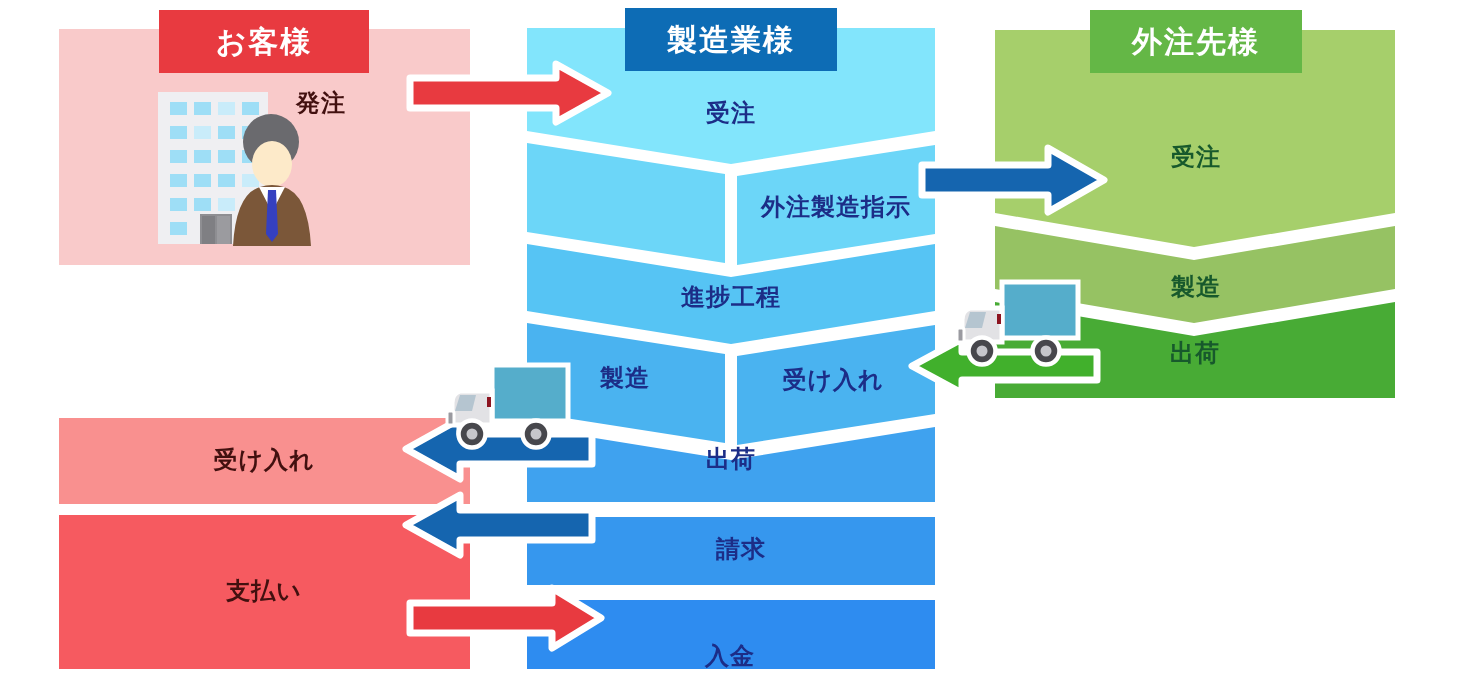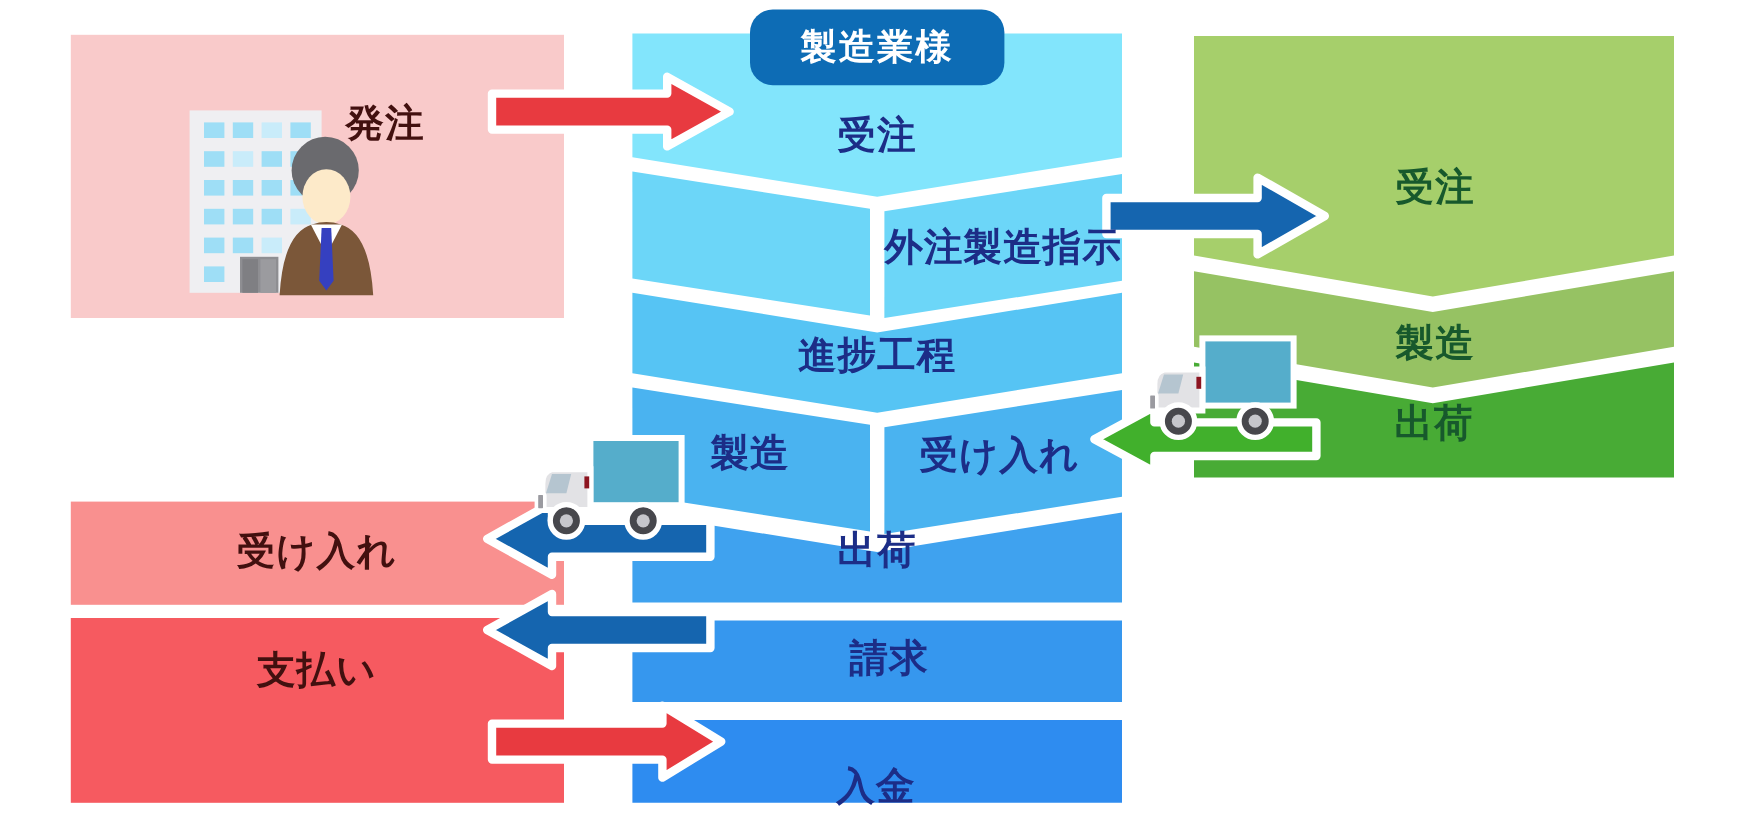--- a/index.html
+++ b/index.html
@@ -6,24 +6,24 @@
   .canvas{position:relative;width:1460px;height:684px;background:#fff;overflow:hidden;
           font-family:"Liberation Sans","DejaVu Sans",sans-serif;}
   .panel{position:absolute;z-index:1;}
   .panel-customer{left:59px;top:29px;width:411px;height:236px;background:#f9caca;}
   .panel-accept{left:59px;top:418px;width:411px;height:86px;background:#f9908f;}
   .panel-pay{left:59px;top:515px;width:411px;height:154px;background:#f65a60;}
   svg.diagram{position:absolute;left:0;top:0;z-index:2;}
   .hdr{position:absolute;z-index:4;height:63px;line-height:63px;text-align:center;
        color:#fff;font-weight:bold;font-size:30px;letter-spacing:2px;}
   .hdr-red{left:159px;top:10px;width:210px;background:#e83a40;}
-  .hdr-blue{left:625px;top:8px;width:212px;background:#0d6cb5;border-radius:19px;}
+  .hdr-blue{left:625px;top:8px;width:212px;background:#0d6cb5;}
   .hdr-green{left:1090px;top:10px;width:212px;background:#64b746;}
   .lbl{position:absolute;z-index:3;transform:translate(-50%,-50%);font-weight:bold;
-       font-size:32px;white-space:nowrap;letter-spacing:1px;}
+       font-size:24px;white-space:nowrap;letter-spacing:1px;}
   .t-navy{color:#1c2d87;}
   .t-green{color:#17592c;}
   .t-maroon{color:#42100f;}
 </style>
 </head>
 <body>
 
 <div class="canvas">
 
   <div class="panel panel-customer"></div>
@@ -101,25 +101,27 @@
     <polygon points="922,165 1048,165 1048,148 1104,180 1048,212 1048,195 922,195" stroke="#fff" stroke-width="7" stroke-linejoin="round" fill="#1565af"></polygon>
     <polygon points="1097,352 962,352 962,339 912,366 962,393 962,380 1097,380" stroke="#fff" stroke-width="7" stroke-linejoin="round" fill="#41b02c"></polygon>
     <polygon points="592,434 460,434 460,419 406,449 460,479 460,464 592,464" stroke="#fff" stroke-width="7" stroke-linejoin="round" fill="#1565af"></polygon>
     <polygon points="592,510 460,510 460,495 406,525 460,555 460,540 592,540" stroke="#fff" stroke-width="7" stroke-linejoin="round" fill="#1565af"></polygon>
     <polygon points="410,603 552,603 552,588 601,618 552,648 552,633 410,633" stroke="#fff" stroke-width="7" stroke-linejoin="round" fill="#e83a40"></polygon>
 
     <use href="#truck-shape" x="446" y="363"></use>
     <use href="#truck-shape" x="956" y="280"></use>
   </svg>
 
+  <div class="hdr hdr-red">お客様</div>
   <div class="hdr hdr-blue">製造業様</div>
+  <div class="hdr hdr-green">外注先様</div>
 
   <div class="lbl t-maroon" style="left:321px;top:103px">発注</div>
   <div class="lbl t-maroon" style="left:264px;top:460px">受け入れ</div>
-  <div class="lbl t-maroon" style="left:264px;top:559px">支払い</div>
+  <div class="lbl t-maroon" style="left:264px;top:591px">支払い</div>
 
   <div class="lbl t-navy" style="left:731px;top:113px">受注</div>
   <div class="lbl t-navy" style="left:731px;top:297px">進捗工程</div>
   <div class="lbl t-navy" style="left:836px;top:207px">外注製造指示</div>
   <div class="lbl t-navy" style="left:625px;top:378px">製造</div>
   <div class="lbl t-navy" style="left:833px;top:380px">受け入れ</div>
   <div class="lbl t-navy" style="left:731px;top:459px">出荷</div>
   <div class="lbl t-navy" style="left:741px;top:549px">請求</div>
   <div class="lbl t-navy" style="left:730px;top:656px">入金</div>
 

